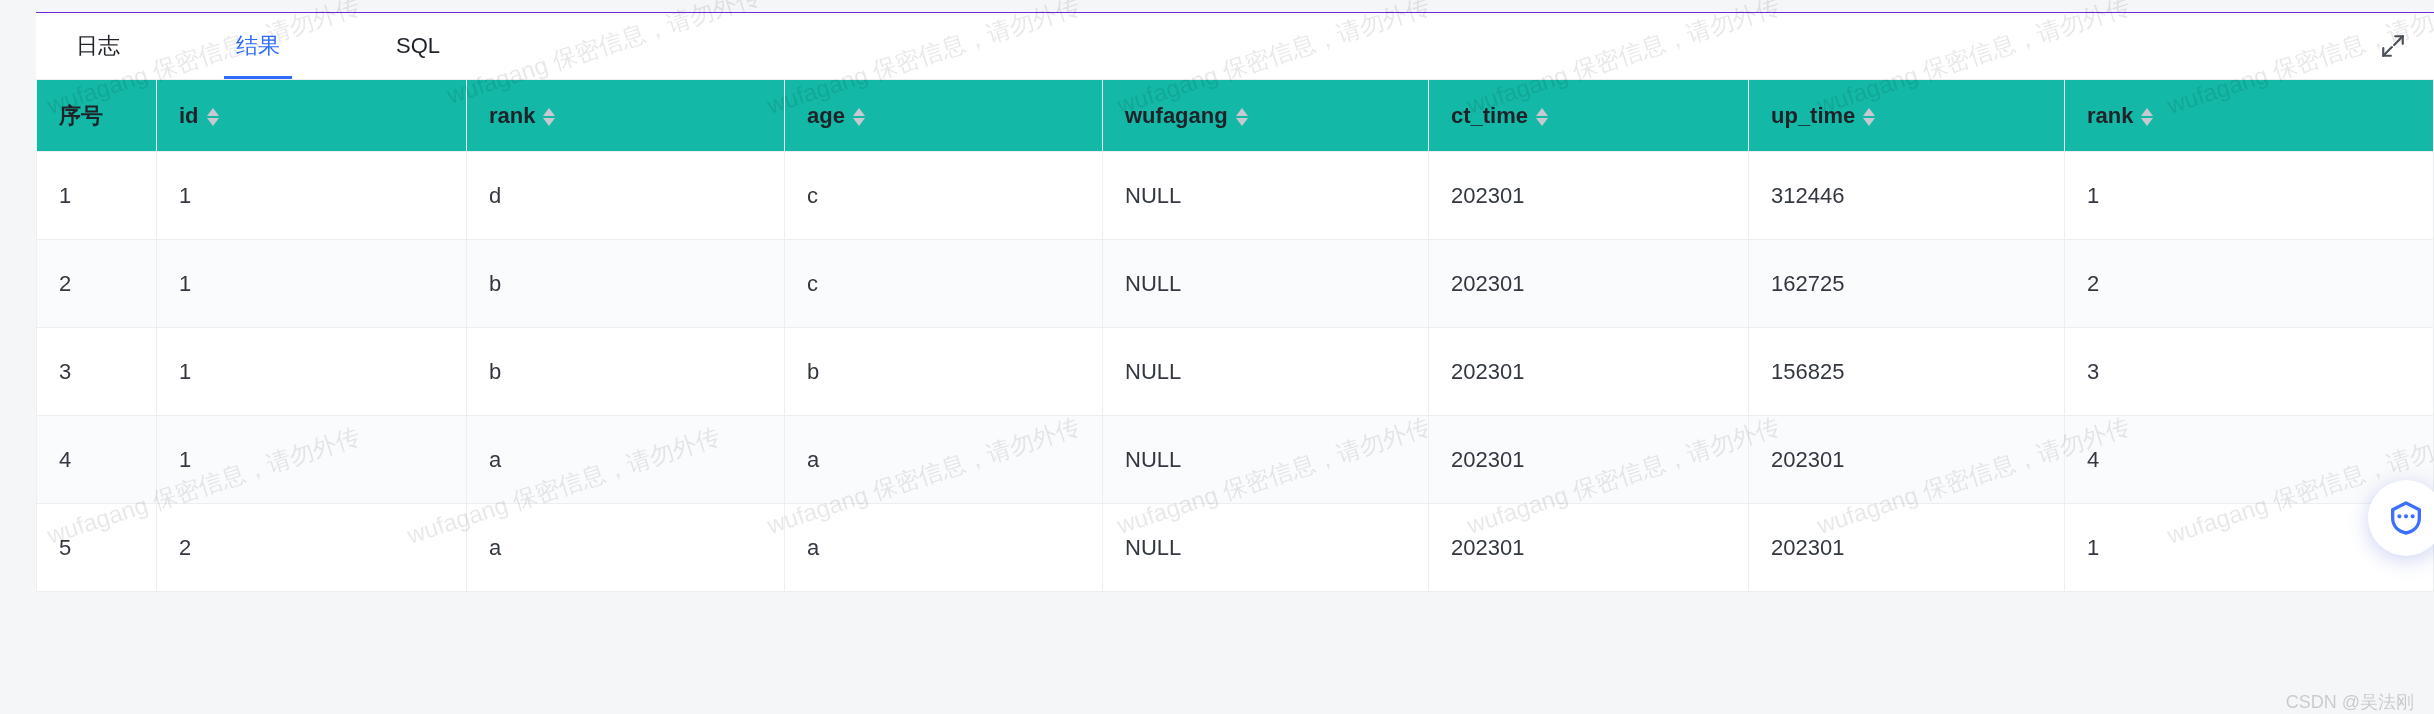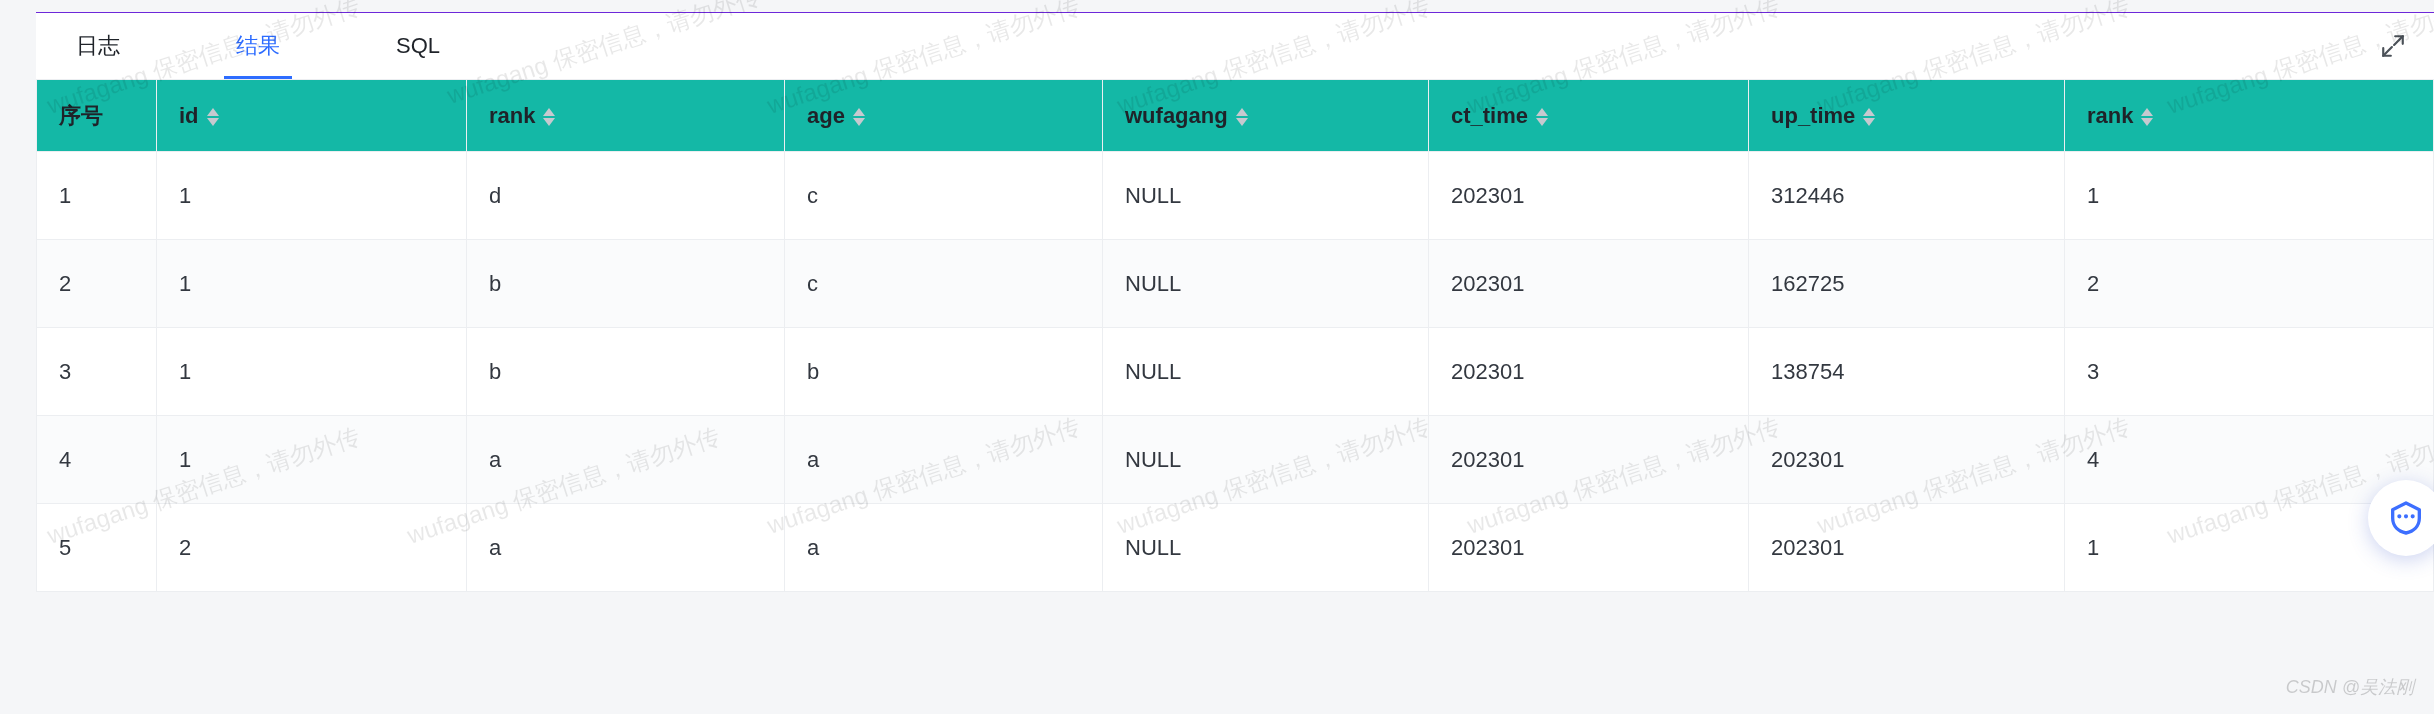--- a/index.html
+++ b/index.html
@@ -112,24 +112,23 @@
     position: absolute;
     color: rgba(0,0,0,0.09);
     font-size: 24px;
     transform: rotate(-18deg);
     white-space: nowrap;
     font-family: "PingFang SC","Microsoft YaHei",sans-serif;
   }
   .footer-mark {
     position: absolute;
     right: 20px;
-    bottom: 15px;
+    bottom: 0;
     font-size: 18px;
     color: rgba(0,0,0,0.18);
-    font-style: italic;
   }
   .side-bubble {
     position: absolute;
     right: -10px;
     top: 480px;
     width: 76px;
     height: 76px;
     border-radius: 50%;
     background: #fff;
     box-shadow: 0 4px 20px rgba(50,80,200,0.25);
@@ -250,21 +249,21 @@
         <td>162725</td>
         <td>2</td>
       </tr>
       <tr>
         <td>3</td>
         <td>1</td>
         <td>b</td>
         <td>b</td>
         <td>NULL</td>
         <td>202301</td>
-        <td>138754</td>
+        <td>156825</td>
         <td>3</td>
       </tr>
       <tr>
         <td>4</td>
         <td>1</td>
         <td>a</td>
         <td>a</td>
         <td>NULL</td>
         <td>202301</td>
         <td>202301</td>

